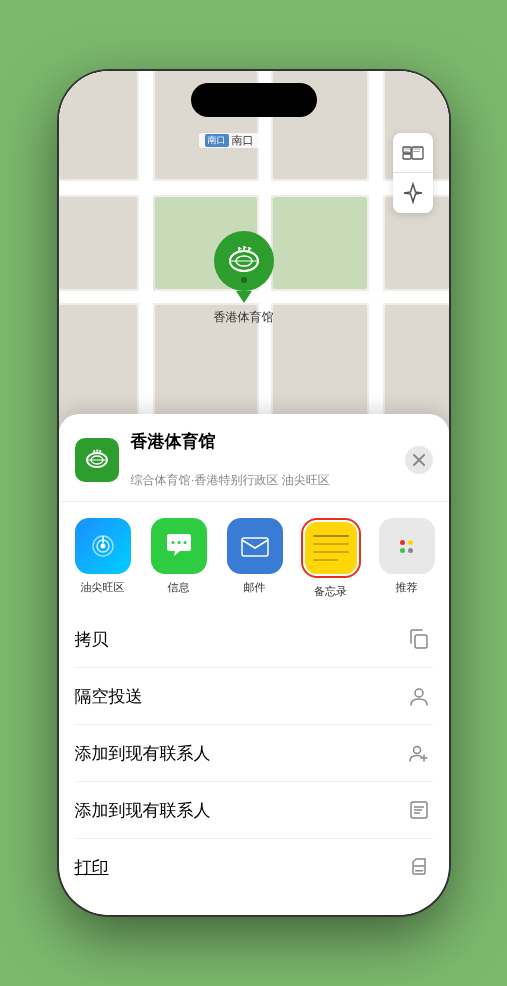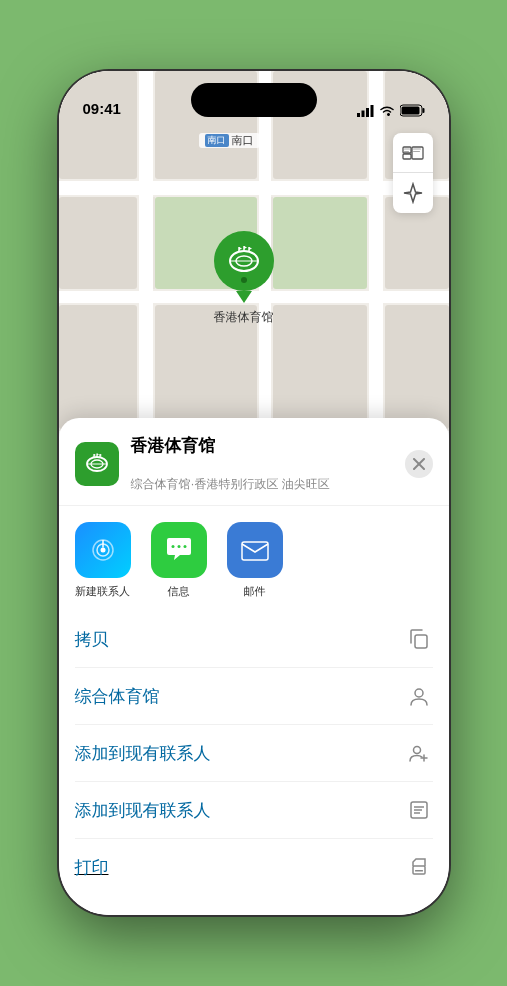--- a/index.html
+++ b/index.html
@@ -306,21 +306,21 @@
       cursor: pointer;
     }
 
     .action-item:last-child {
       border-bottom: none;
       text-decoration: underline;
     }
 
     .action-label {
       font-size: 17px;
-      color: #0369a1;
+      color: #000000;
     }
 
     .action-icon {
       width: 28px;
       height: 28px;
       display: flex;
       align-items: center;
       justify-content: center;
       color: #888;
     }
@@ -362,44 +362,20 @@
     .more-dot.green { background: #2ecc40; }
   </style>
 </head>
 <body>
 
 <div class="phone-frame">
   <div class="phone-screen">
 
     <div class="dynamic-island"></div>
 
-    <div class="status-bar">
-      <div class="status-time">09:41</div>
-      <div class="status-icons">
-
-        <svg width="17" height="12" viewBox="0 0 17 12">
-          <rect x="0" y="8" width="3" height="4" fill="#000"></rect>
-          <rect x="4.5" y="5.5" width="3" height="6.5" fill="#000"></rect>
-          <rect x="9" y="3" width="3" height="9" fill="#000"></rect>
-          <rect x="13.5" y="0" width="3" height="12" fill="#000"></rect>
-        </svg>
-
-        <svg width="16" height="12" viewBox="0 0 16 12">
-          <path d="M8 9.5 a1.5 1.5 0 1 1 0 .01z" fill="#000"></path>
-          <path d="M4.5 7 Q8 4 11.5 7" stroke="#000" stroke-width="1.5" fill="none" stroke-linecap="round"></path>
-          <path d="M2 4.5 Q8 0 14 4.5" stroke="#000" stroke-width="1.5" fill="none" stroke-linecap="round"></path>
-        </svg>
-
-        <svg width="25" height="13" viewBox="0 0 25 13">
-          <rect x="0" y="1" width="22" height="11" rx="3" ry="3" stroke="#000" stroke-width="1" fill="none"></rect>
-          <rect x="1.5" y="2.5" width="18" height="8" rx="1.5" fill="#000"></rect>
-          <rect x="22.5" y="4" width="2" height="5" rx="1" fill="#000"></rect>
-        </svg>
-      </div>
-    </div>
 
     <div class="map-area">
       <svg width="100%" height="100%" viewBox="0 0 390 480" preserveAspectRatio="xMidYMid slice">
 
         <rect width="390" height="480" fill="#f0ede8"></rect>
 
         <rect x="0" y="110" width="390" height="14" fill="#fff"></rect>
         <rect x="0" y="220" width="390" height="12" fill="#fff"></rect>
         <rect x="0" y="360" width="390" height="14" fill="#fff"></rect>
         <rect x="80" y="0" width="14" height="480" fill="#fff"></rect>
@@ -513,21 +489,21 @@
 
         <div class="share-app">
           <div class="share-app-icon airdrop">
             <svg width="34" height="34" viewBox="0 0 34 34">
               <circle cx="17" cy="17" r="10" fill="none" stroke="rgba(255,255,255,0.6)" stroke-width="1.5"></circle>
               <circle cx="17" cy="17" r="6" fill="none" stroke="rgba(255,255,255,0.8)" stroke-width="1.5"></circle>
               <circle cx="17" cy="17" r="2.5" fill="#fff"></circle>
               <line x1="17" y1="14.5" x2="17" y2="7" stroke="#fff" stroke-width="1.5"></line>
             </svg>
           </div>
-          <span class="share-app-label">新建联系人</span>
+          <span class="share-app-label">油尖旺区</span>
         </div>
 
         <div class="share-app">
           <div class="share-app-icon messages">
             <svg width="34" height="34" viewBox="0 0 34 34">
               <path d="M5 7 Q5 5 7 5 L27 5 Q29 5 29 7 L29 20 Q29 22 27 22 L18 22 L12 27 L13 22 L7 22 Q5 22 5 20 Z" fill="#fff"></path>
               <circle cx="11" cy="13.5" r="1.5" fill="#2ecc40"></circle>
               <circle cx="17" cy="13.5" r="1.5" fill="#2ecc40"></circle>
               <circle cx="23" cy="13.5" r="1.5" fill="#2ecc40"></circle>
             </svg>
@@ -538,38 +514,64 @@
         <div class="share-app">
           <div class="share-app-icon mail">
             <svg width="34" height="34" viewBox="0 0 34 34">
               <rect x="4" y="9" width="26" height="18" rx="2" fill="none" stroke="#fff" stroke-width="1.5"></rect>
               <path d="M4 11 L17 19 L30 11" fill="none" stroke="#fff" stroke-width="1.5"></path>
             </svg>
           </div>
           <span class="share-app-label">邮件</span>
         </div>
 
-
+        <div class="share-app">
+          <div style="padding: 2px; border: 2px solid #e8321c; border-radius: 16px;">
+            <div style="width: 52px; height: 52px; background: #ffd60a; border-radius: 12px; display: flex; flex-direction: column; justify-content: space-around; padding: 10px 8px;">
+              <div style="height: 2.5px; background: rgba(0,0,0,0.35); border-radius: 1px;"></div>
+              <div style="height: 2px; background: rgba(0,0,0,0.2); border-radius: 1px;"></div>
+              <div style="height: 2px; background: rgba(0,0,0,0.2); border-radius: 1px;"></div>
+              <div style="height: 2px; background: rgba(0,0,0,0.2); border-radius: 1px; width: 70%;"></div>
+            </div>
+          </div>
+          <span class="share-app-label">备忘录</span>
+        </div>
+
+        <div class="share-app">
+          <div class="share-app-icon more">
+            <div class="more-dots">
+              <div class="more-dots-row">
+                <div class="more-dot red"></div>
+                <div class="more-dot yellow"></div>
+              </div>
+              <div class="more-dots-row">
+                <div class="more-dot green"></div>
+                <div class="more-dot" style="background:#888;"></div>
+              </div>
+            </div>
+          </div>
+          <span class="share-app-label">推荐</span>
+        </div>
 
       </div>
 
       <div class="action-list">
 
         <div class="action-item">
           <span class="action-label">拷贝</span>
           <div class="action-icon">
             <svg width="22" height="22" viewBox="0 0 22 22">
               <rect x="7" y="7" width="12" height="13" rx="2" fill="none" stroke="#888" stroke-width="1.5"></rect>
               <path d="M3 15 L3 3 Q3 2 4 2 L14 2" fill="none" stroke="#888" stroke-width="1.5" stroke-linecap="round"></path>
             </svg>
           </div>
         </div>
 
         <div class="action-item">
-          <span class="action-label">综合体育馆</span>
+          <span class="action-label">隔空投送</span>
           <div class="action-icon">
             <svg width="22" height="22" viewBox="0 0 22 22">
               <circle cx="11" cy="8" r="4" fill="none" stroke="#888" stroke-width="1.5"></circle>
               <path d="M3 20 Q3 14 11 14 Q19 14 19 20" fill="none" stroke="#888" stroke-width="1.5" stroke-linecap="round"></path>
             </svg>
           </div>
         </div>
 
         <div class="action-item">
           <span class="action-label">添加到现有联系人</span>

